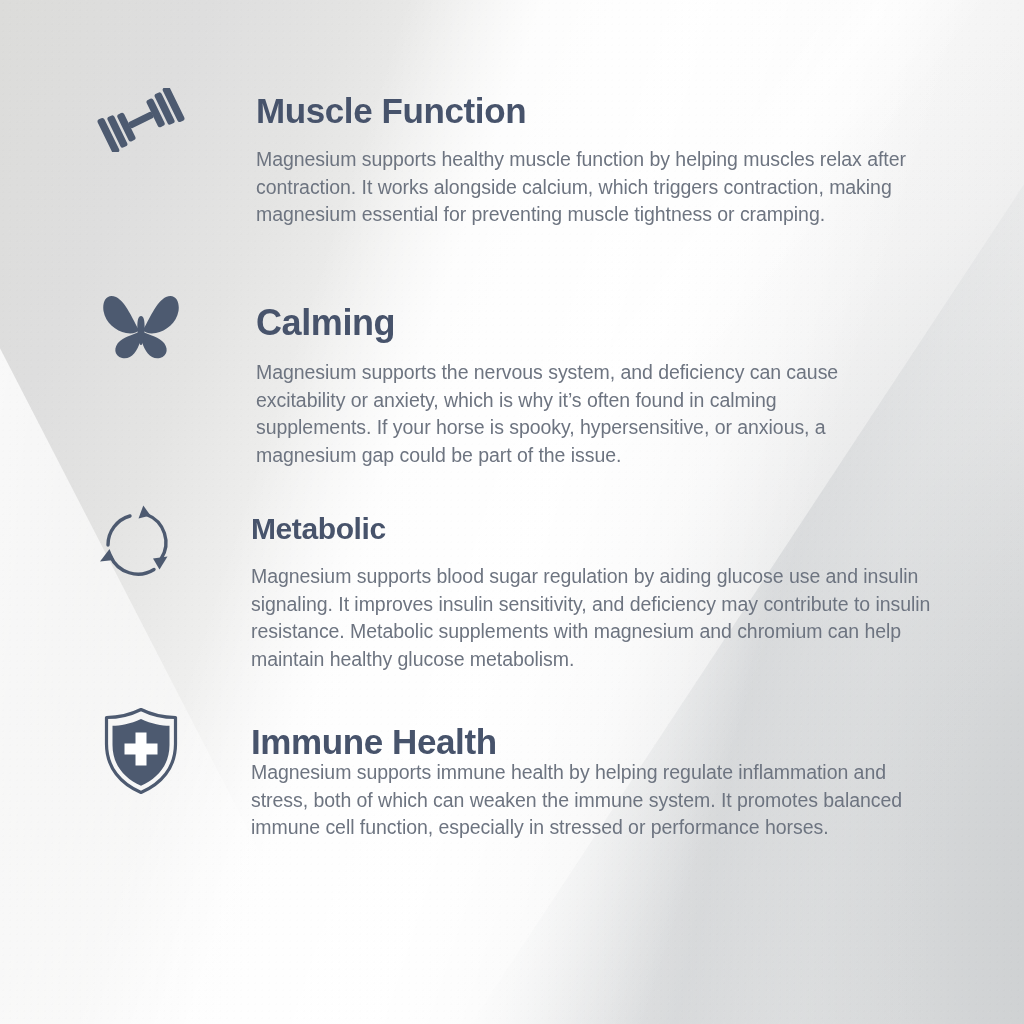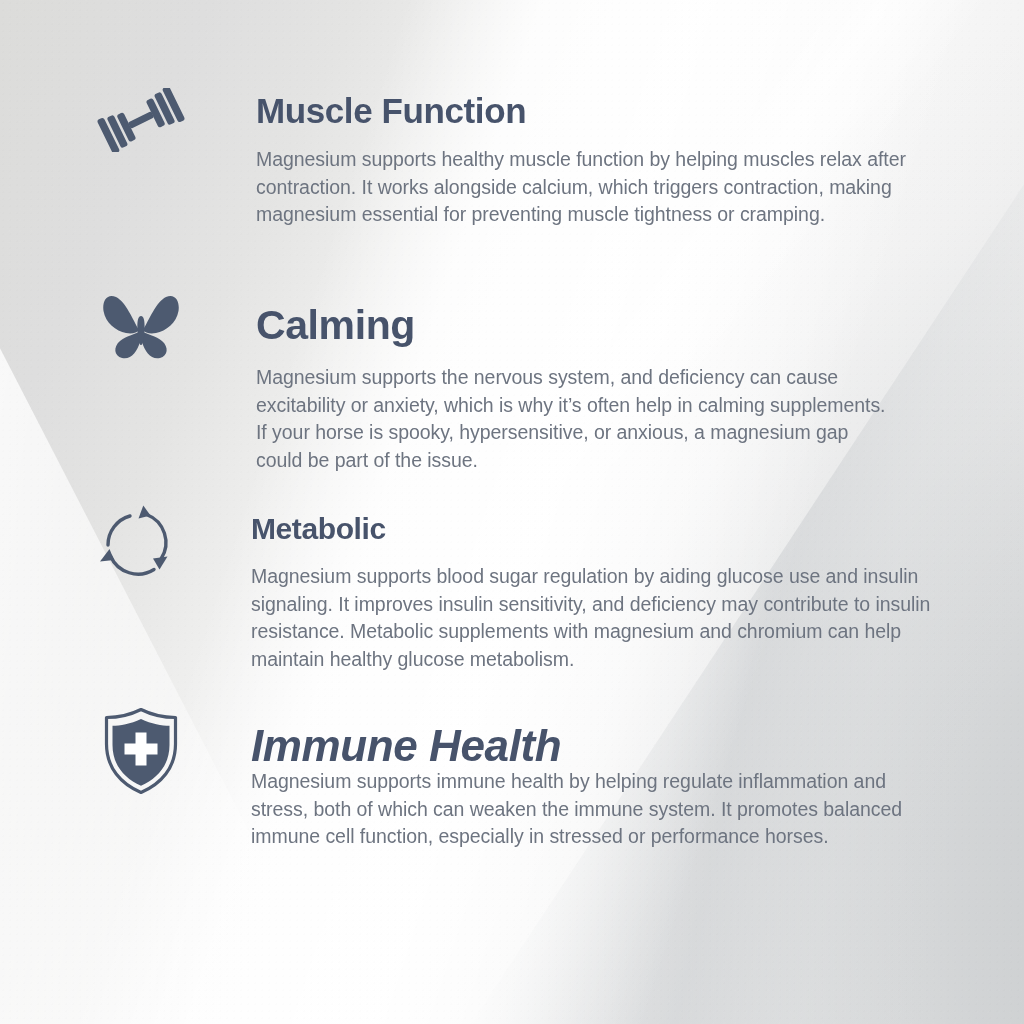--- a/index.html
+++ b/index.html
@@ -155,31 +155,31 @@
   }
 
   
   #block-muscle .icon-slot  { left: 95px;  top: 88px;  width: 92px; height: 64px; }
   #block-muscle .text-col   { left: 256px; top: 93px;  width: 678px; }
   #block-muscle .heading    { font-size: 35px; }
   #block-muscle .body-text  { margin-top: 18px; }
 
   #block-calming .icon-slot { left: 102px; top: 294px; width: 78px; height: 66px; }
   #block-calming .text-col  { left: 256px; top: 305px; width: 640px; }
-  #block-calming .heading   { font-size: 41px; }
+  #block-calming .heading   { font-size: 36px; }
   #block-calming .body-text { margin-top: 18px; }
 
   #block-metabolic .icon-slot { left: 97px; top: 503px; width: 80px; height: 78px; }
   #block-metabolic .text-col  { left: 251px; top: 514px; width: 680px; }
   #block-metabolic .heading   { font-size: 30px; }
   #block-metabolic .body-text { margin-top: 19px; }
 
   #block-immune .icon-slot  { left: 103px; top: 708px; width: 76px; height: 86px; }
   #block-immune .text-col   { left: 251px; top: 724px; width: 666px; }
-  #block-immune .heading    { font-size: 44px; font-style: italic; }
+  #block-immune .heading    { font-size: 35px; }
   #block-immune .body-text  { }
 
   .icon-svg { display: block; }
 </style>
 </head>
 <body>
 
 <div id="canvas">
 
   <div class="bg-layer bg-base"></div>
@@ -227,21 +227,21 @@
             <path d="M37 38 C 33 40, 24 42, 18 47 C 11 53, 12 62, 20 64 C 29 66, 35 58, 38 48 Z"></path>
 
             <path d="M41 38 C 45 40, 54 42, 60 47 C 67 53, 66 62, 58 64 C 49 66, 43 58, 40 48 Z"></path>
 
             <path d="M39 22 C 41.6 22, 42.8 26, 42.6 34 C 42.4 43, 41.2 51, 39 51 C 36.8 51, 35.6 43, 35.4 34 C 35.2 26, 36.4 22, 39 22 Z"></path>
           </g>
         </svg>
       </div>
       <div class="text-col">
         <h2 class="heading">Calming</h2>
-        <p class="body-text">Magnesium supports the nervous system, and deficiency can cause excitability or anxiety, which is why it’s often help in calming supplements. If your horse is spooky, hypersensitive, or anxious, a magnesium gap could be part of the issue.</p>
+        <p class="body-text">Magnesium supports the nervous system, and deficiency can cause excitability or anxiety, which is why it’s often found in calming supplements. If your horse is spooky, hypersensitive, or anxious, a magnesium gap could be part of the issue.</p>
       </div>
     </div>
 
     <div class="block" id="block-metabolic">
       <div class="icon-slot">
         <svg class="icon-svg" width="80" height="78" viewBox="0 0 80 78" aria-hidden="true">
           <g fill="none" stroke="#4d5a70" stroke-width="3.4" stroke-linecap="round" stroke-linejoin="round">
 
             <path d="M49.5 11.5 A 30 30 0 0 1 64 56"></path>
 

